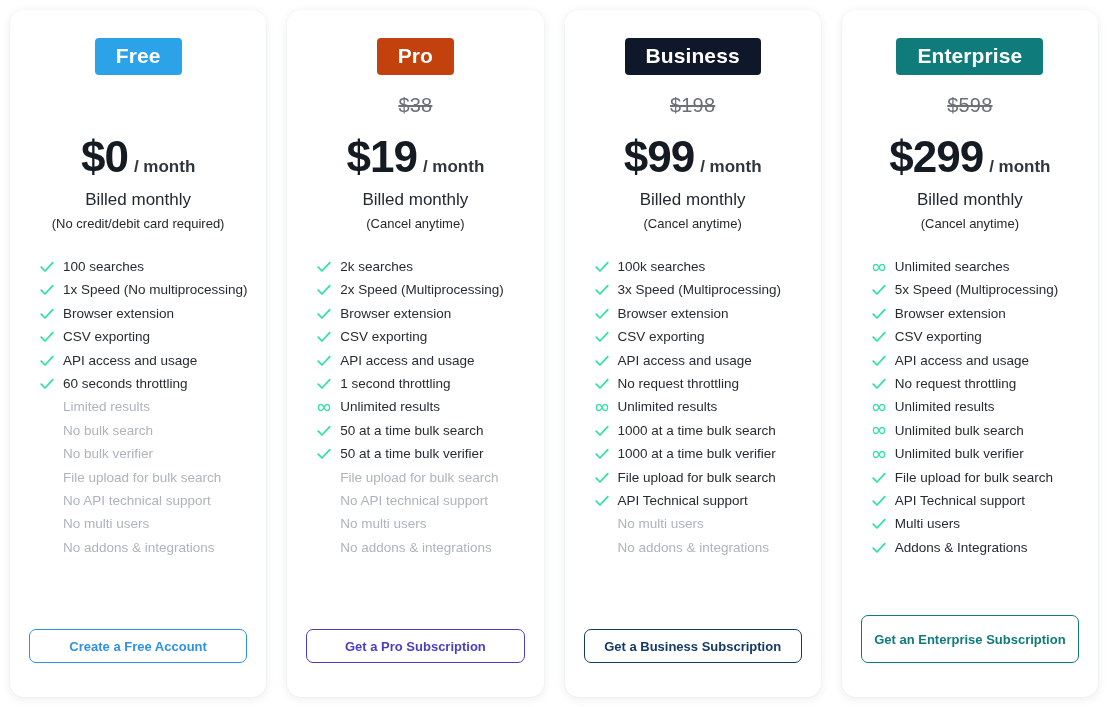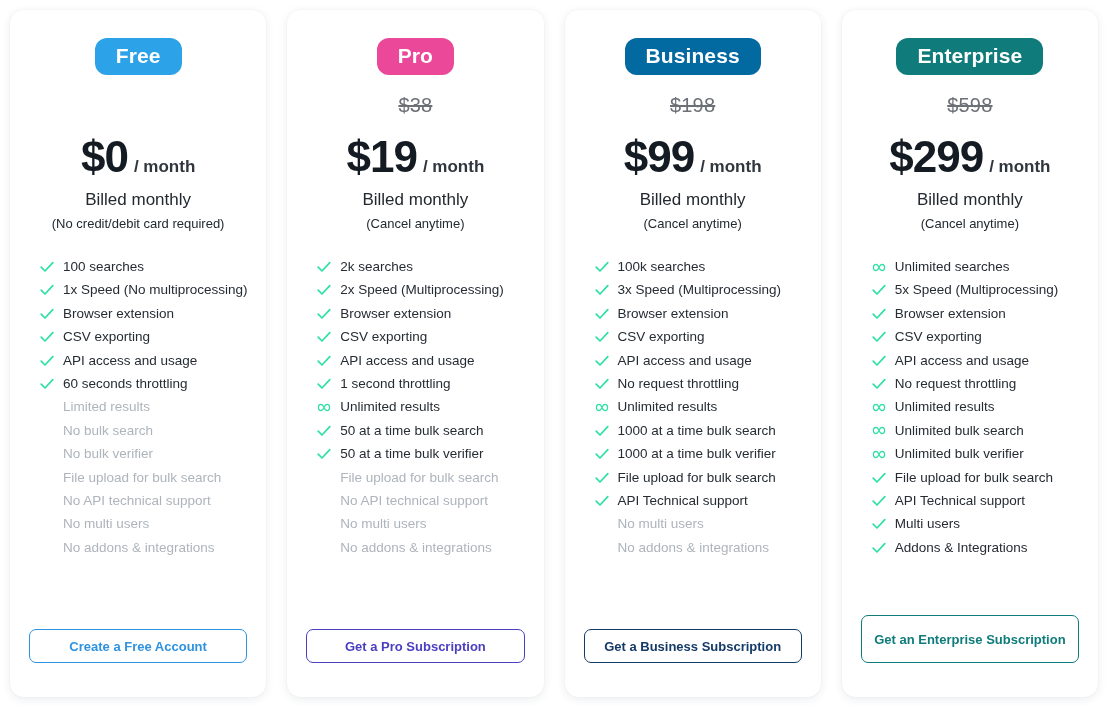--- a/index.html
+++ b/index.html
@@ -40,21 +40,21 @@
 
   
   .plan-head {
     text-align: center;
     padding-top: 28px;
   }
 
   .plan-badge {
     display: inline-block;
     padding: 7px 21px 9px 21px;
-    border-radius: 12px;
+    border-radius: 4px;
     color: #ffffff;
     font-size: 21px;
     font-weight: bold;
     line-height: 1.0;
     letter-spacing: 0.1px;
   }
 
   
   .price-block {
     text-align: center;
@@ -285,21 +285,21 @@
             </svg>
           </span>
           <span>No addons &amp; integrations</span>
         </li>
       </ul>
       <div class="cta-wrap">
         <button class="cta-button" style="color: rgb(46, 146, 224);">Create a Free Account</button>
       </div>
     </div>
     <div class="plan-card">
-      <div class="plan-head"><div class="plan-badge" style="background: #ec4899;">Pro</div></div>
+      <div class="plan-head"><div class="plan-badge" style="background: #c2410c;">Pro</div></div>
       <div class="price-block">
         <div class="old-price">$38</div>
         <div class="price-row">
           <span class="price-amount">$19</span>
           <span class="price-period">/ month</span>
         </div>
         <div class="billed-line">Billed monthly</div>
         <div class="billed-note">(Cancel anytime)</div>
       </div>
       <ul class="feature-list">
@@ -406,21 +406,21 @@
             </svg>
           </span>
           <span>No addons &amp; integrations</span>
         </li>
       </ul>
       <div class="cta-wrap">
         <button class="cta-button" style="color: rgb(74, 63, 192);">Get a Pro Subscription</button>
       </div>
     </div>
     <div class="plan-card">
-      <div class="plan-head"><div class="plan-badge" style="background: #0369a1;">Business</div></div>
+      <div class="plan-head"><div class="plan-badge" style="background: #0f172a;">Business</div></div>
       <div class="price-block">
         <div class="old-price">$198</div>
         <div class="price-row">
           <span class="price-amount">$99</span>
           <span class="price-period">/ month</span>
         </div>
         <div class="billed-line">Billed monthly</div>
         <div class="billed-note">(Cancel anytime)</div>
       </div>
       <ul class="feature-list">

